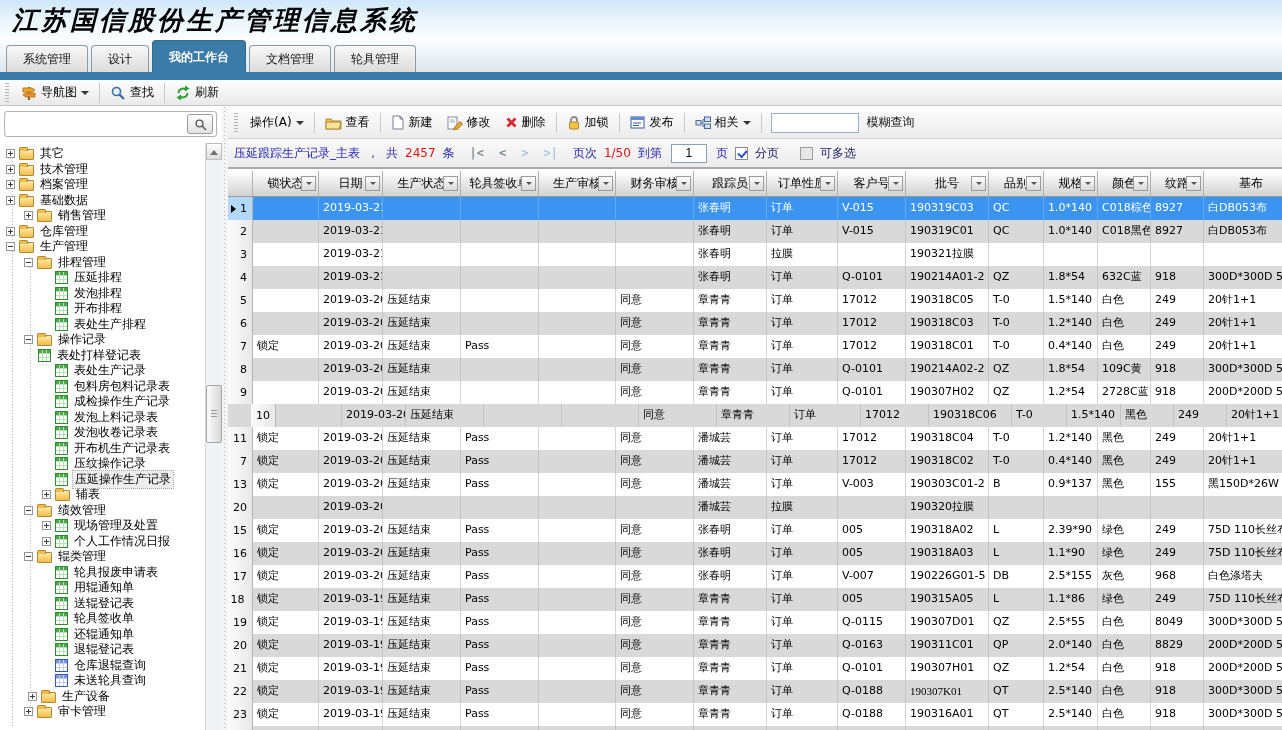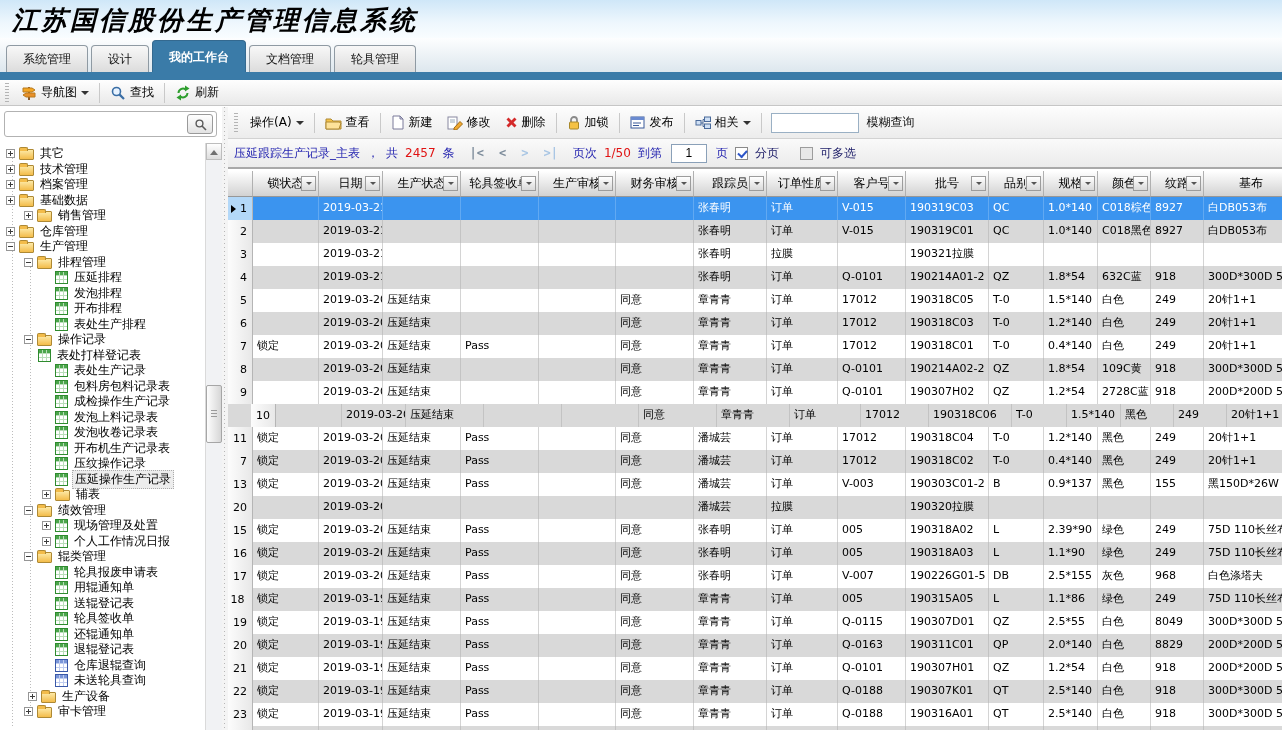--- a/index.html
+++ b/index.html
@@ -993,21 +993,21 @@
             </div>
             <div class="g-cell" style="width: 66px;">锁定</div>
             <div class="g-cell" style="width: 64px;">2019-03-19</div>
             <div class="g-cell" style="width: 78px;">压延结束</div>
             <div class="g-cell" style="width: 78px;">Pass</div>
             <div class="g-cell" style="width: 77px;"></div>
             <div class="g-cell" style="width: 78px;">同意</div>
             <div class="g-cell" style="width: 73px;">章青青</div>
             <div class="g-cell" style="width: 71px;">订单</div>
             <div class="g-cell" style="width: 68px;">Q-0188</div>
-            <div class="g-cell" style="width: 83px;">190307K01</div>
+            <div class="g-cell" style="width: 83px; font-family: Liberation Serif, serif;">190307K01</div>
             <div class="g-cell" style="width: 55px;">QT</div>
             <div class="g-cell" style="width: 54px;">2.5*140</div>
             <div class="g-cell" style="width: 53px;">白色</div>
             <div class="g-cell" style="width: 53px;">918</div>
             <div class="g-cell" style="width: 95px;">300D*300D 50</div>
           </div>
           <div class="g-row">
             <div class="gut" style="width: 25px;">
               <span class="row-num">23</span>
             </div>

